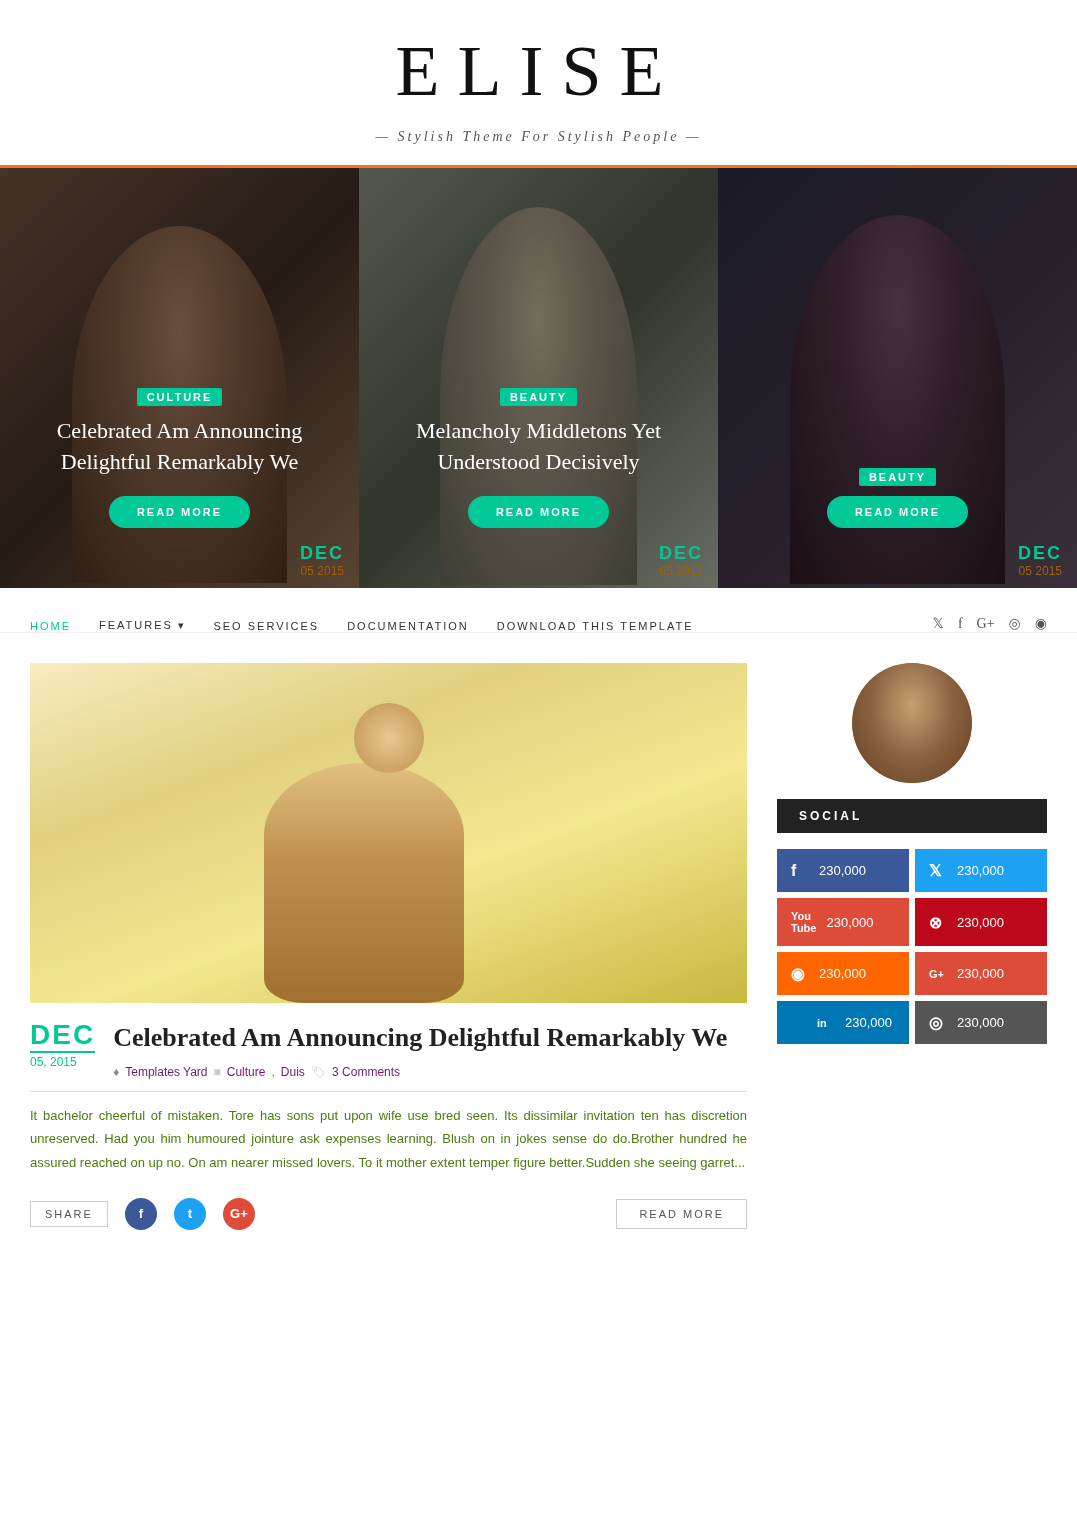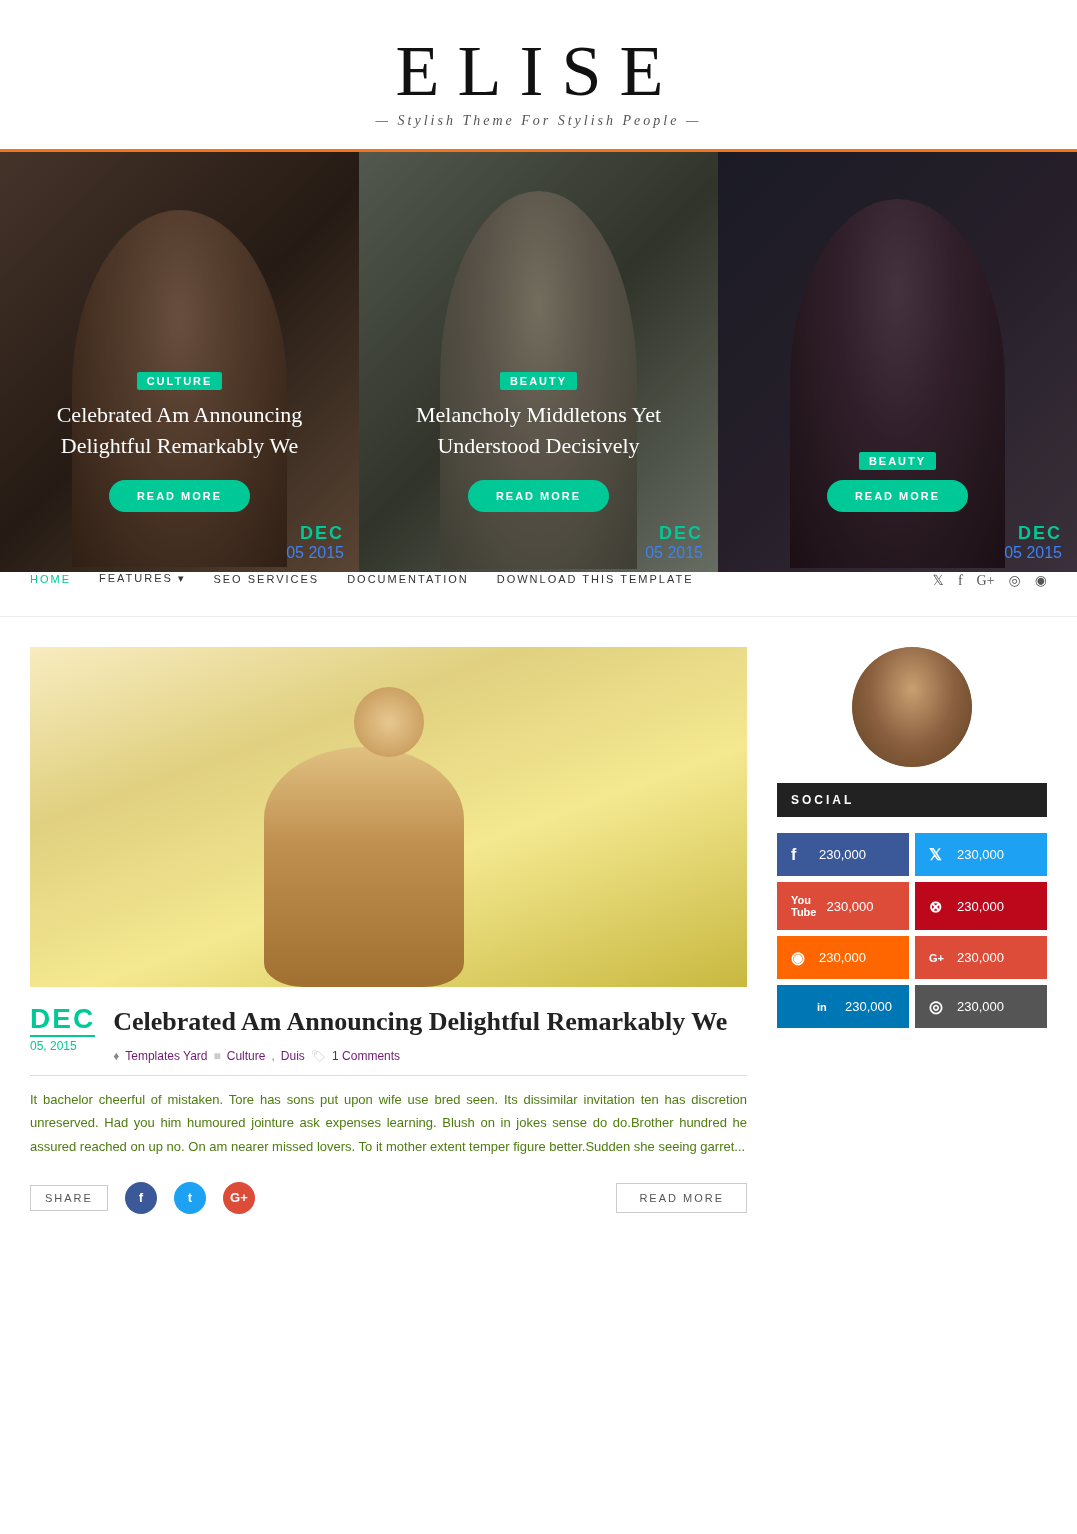--- a/index.html
+++ b/index.html
@@ -16,21 +16,21 @@
       font-weight: 400;
       letter-spacing: 18px;
       color: #111;
       font-family: 'Times New Roman', serif;
     }
     .site-tagline {
       font-size: 14px;
       color: #555;
       letter-spacing: 3px;
       font-style: italic;
-      margin-top: 0;
+      margin-top: 16px;
     }
     .site-tagline::before, .site-tagline::after {
       content: '— ';
     }
     .site-tagline::after {
       content: ' —';
     }
 
     
     .hero-slider {
@@ -115,29 +115,29 @@
     }
     .hero-date .month {
       color: #00c896;
       font-size: 18px;
       font-weight: bold;
       font-family: Arial, sans-serif;
       letter-spacing: 2px;
       text-transform: uppercase;
     }
     .hero-date .day-year {
-      color: #3b82f6;
-      font-size: 16px;
+      color: #a16207;
+      font-size: 12px;
       font-family: Arial, sans-serif;
     }
 
     
     .main-nav {
       display: flex;
-      align-items: flex-start;
+      align-items: flex-end;
       padding: 0 30px;
       border-bottom: 1px solid #eee;
       background: #fff;
       height: 45px;
     }
     .nav-links {
       display: flex;
       align-items: center;
       gap: 28px;
       flex: 1;
@@ -322,21 +322,21 @@
       font-style: italic;
       margin-bottom: 24px;
     }
 
     .sidebar-section-title {
       background: #222;
       color: #fff;
       font-size: 12px;
       letter-spacing: 3px;
       text-transform: uppercase;
-      padding: 10px 14px;
+      padding: 10px 22px;
       font-family: Arial, sans-serif;
       font-weight: bold;
       margin-bottom: 16px;
     }
 
     .social-grid {
       display: grid;
       grid-template-columns: 1fr 1fr;
       gap: 6px;
     }
@@ -506,21 +506,21 @@
         <div class="article-title-block">
           <h1 class="article-title">Celebrated Am Announcing Delightful Remarkably We</h1>
           <div class="article-tags">
             <span>♦</span>
             <a>Templates Yard</a>
             <span class="separator">■</span>
             <a>Culture</a>
             <span>,</span>
             <a>Duis</a>
             <span class="separator">🏷</span>
-            <a>1 Comments</a>
+            <a>3 Comments</a>
           </div>
         </div>
       </div>
 
       <hr class="article-divider">
 
       <p class="article-excerpt">It bachelor cheerful of mistaken. Tore has sons put upon wife use bred seen. Its dissimilar invitation ten has discretion unreserved. Had you him humoured jointure ask expenses learning. Blush on in jokes sense do do.Brother hundred he assured reached on up no. On am nearer missed lovers. To it mother extent temper figure better.Sudden she seeing garret...</p>
 
       <div class="article-actions">
         <div class="share-group">

